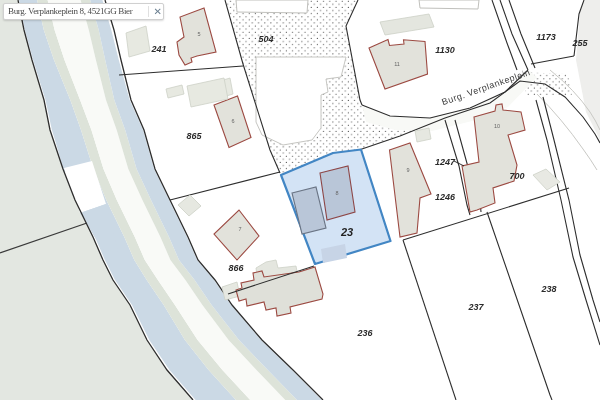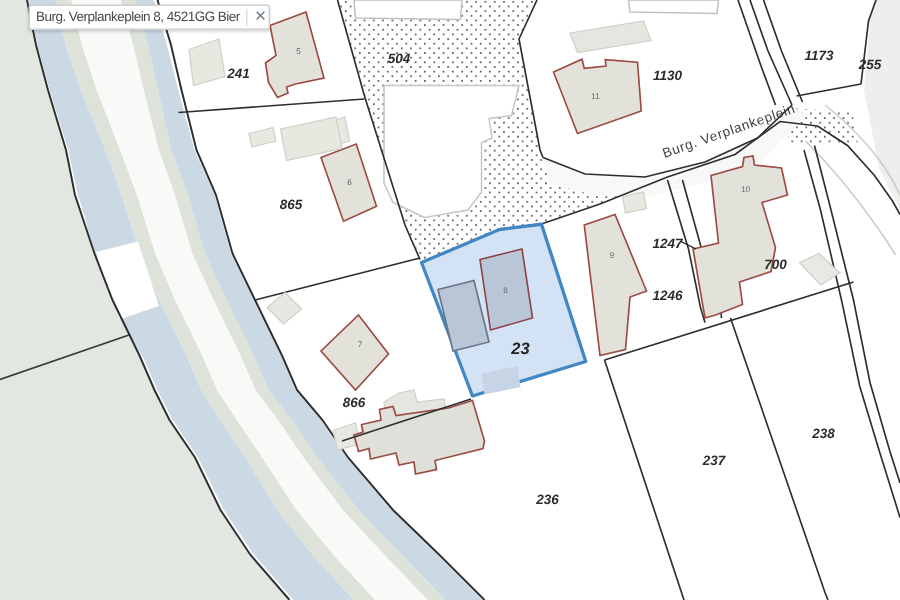--- a/index.html
+++ b/index.html
@@ -1,20 +1,20 @@
 <!DOCTYPE html>
 <html><head>
 <meta charset="utf-8">
 <style>
   html,body { margin:0; padding:0; }
   body { width:600px; height:400px; overflow:hidden; font-family:"Liberation Sans", sans-serif; background:#fff; }
   #map { position:absolute; left:0; top:0; width:600px; height:400px; }
-  .searchbox { position:absolute; left:19px; top:3px; width:159px; height:15px; background:#fff;
+  .searchbox { position:absolute; left:3px; top:3px; width:159px; height:15px; background:#fff;
     border:1px solid #d0d0d0; border-radius:2px; box-shadow:0 1px 2px rgba(0,0,0,0.15);
-    font-size:9px; letter-spacing:-0.35px; color:#4a4a4a; line-height:15px; }
+    font-size:9px; letter-spacing:-0.35px; color:#4a4a4a; line-height:15px;font-family:Liberation Serif, serif; }
   .searchbox .txt { position:absolute; left:4px; top:0; white-space:nowrap; }
   .searchbox .sep { position:absolute; left:144px; top:2px; width:1px; height:11px; background:#e0e0e0; }
   .searchbox .x { position:absolute; left:147px; top:0px; width:13px; text-align:center; color:#6b7f90; font-size:10px; }
 </style>
 </head>
 <body>
 <svg id="map" width="600" height="400" viewBox="0 0 600 400" xmlns="http://www.w3.org/2000/svg">
 <defs>
   <pattern id="dots" width="6.2" height="6.2" patternUnits="userSpaceOnUse">
     <rect width="6.2" height="6.2" fill="#ffffff"></rect>

